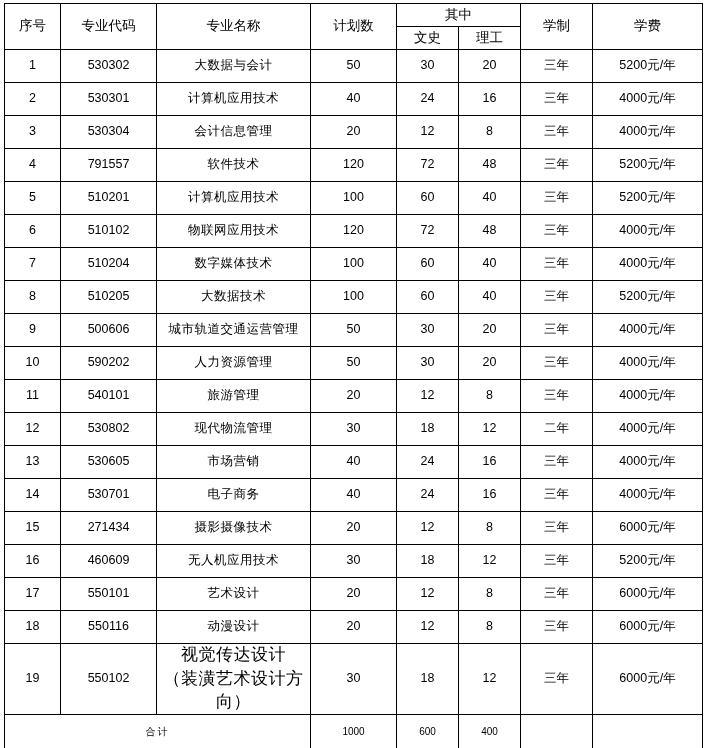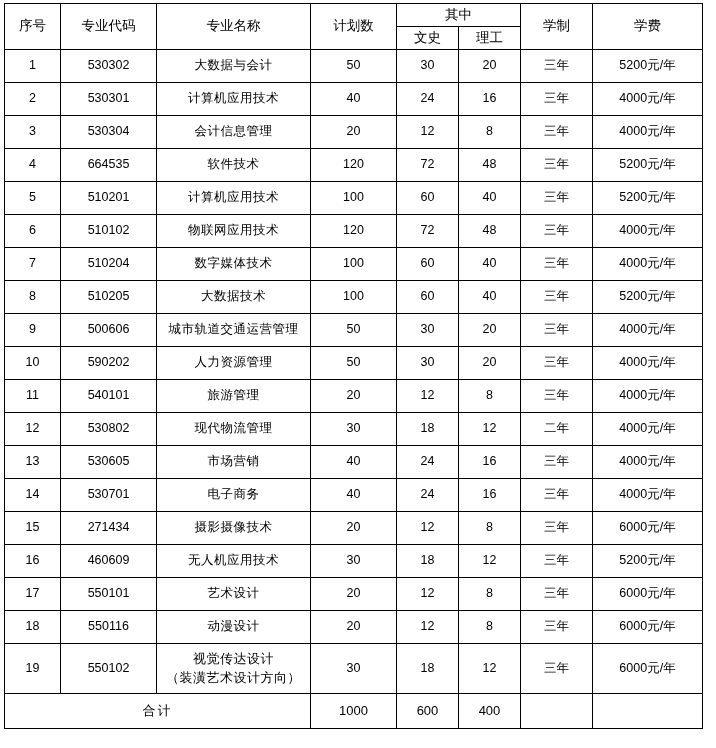--- a/index.html
+++ b/index.html
@@ -48,26 +48,26 @@
   .col-plan { width: 86px; }
   .col-wen { width: 62px; }
   .col-li { width: 62px; }
   .col-years { width: 72px; }
   .col-fee { width: 110px; }
   .name-cell {
     letter-spacing: 0.5px;
   }
   .name-two-line {
     line-height: 1.35;
-    font-size: 13px;
+    font-size: 17px;
   }
   .name-two-line div:first-child { margin-bottom: 1px; }
   tr.total-row td {
     height: 34px;
-    font-size: 13px;
+    font-size: 10px;
   }
   .total-label {
     letter-spacing: 2px;
   }
   .blank-cell { }
 </style>
 </head>
 <body>
 
 <div class="sheet">
@@ -123,21 +123,21 @@
         <td>530304</td>
         <td class="name-cell">会计信息管理</td>
         <td>20</td>
         <td>12</td>
         <td>8</td>
         <td>三年</td>
         <td>4000元/年</td>
       </tr>
       <tr>
         <td>4</td>
-        <td>664535</td>
+        <td>791557</td>
         <td class="name-cell">软件技术</td>
         <td>120</td>
         <td>72</td>
         <td>48</td>
         <td>三年</td>
         <td>5200元/年</td>
       </tr>
       <tr>
         <td>5</td>
         <td>510201</td>

